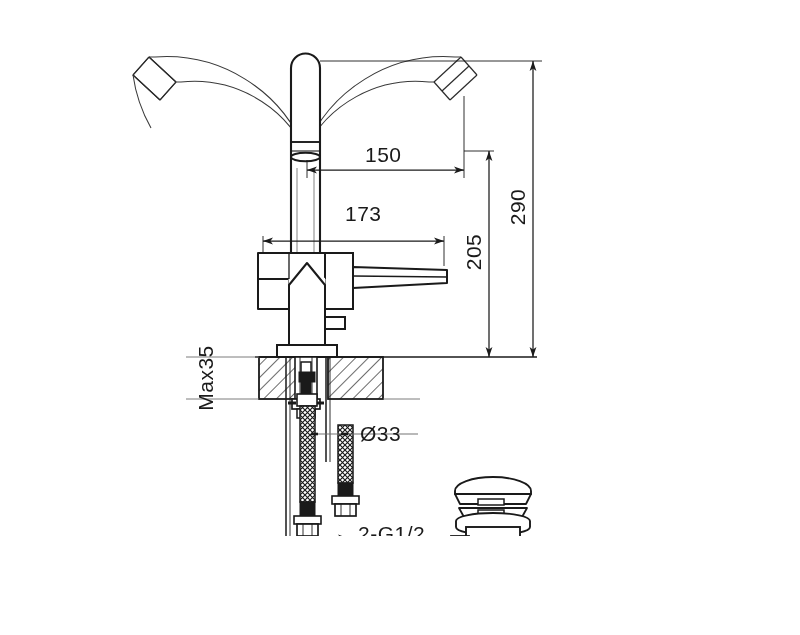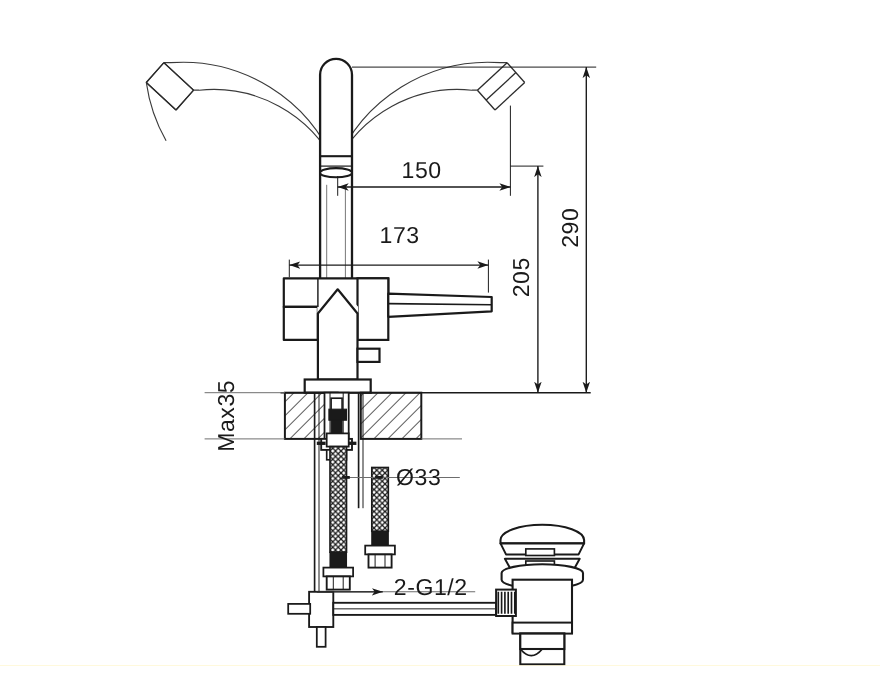--- a/index.html
+++ b/index.html
@@ -7,22 +7,22 @@
     margin: 0;
     padding: 0;
     background: #ffffff;
   }
   body {
     font-family: "Liberation Sans", sans-serif;
   }
   #sheet {
     position: relative;
     width: 800px;
-    height: 605px;
-    background: #fde047;
+    height: 536px;
+    background: #b91c1c;
     overflow: hidden;
   }
   #sheet svg {
     display: block;
     width: 800px;
     height: 635px;
   }
   .dimtext {
     font-family: "Liberation Sans", sans-serif;
     font-size: 21px;

